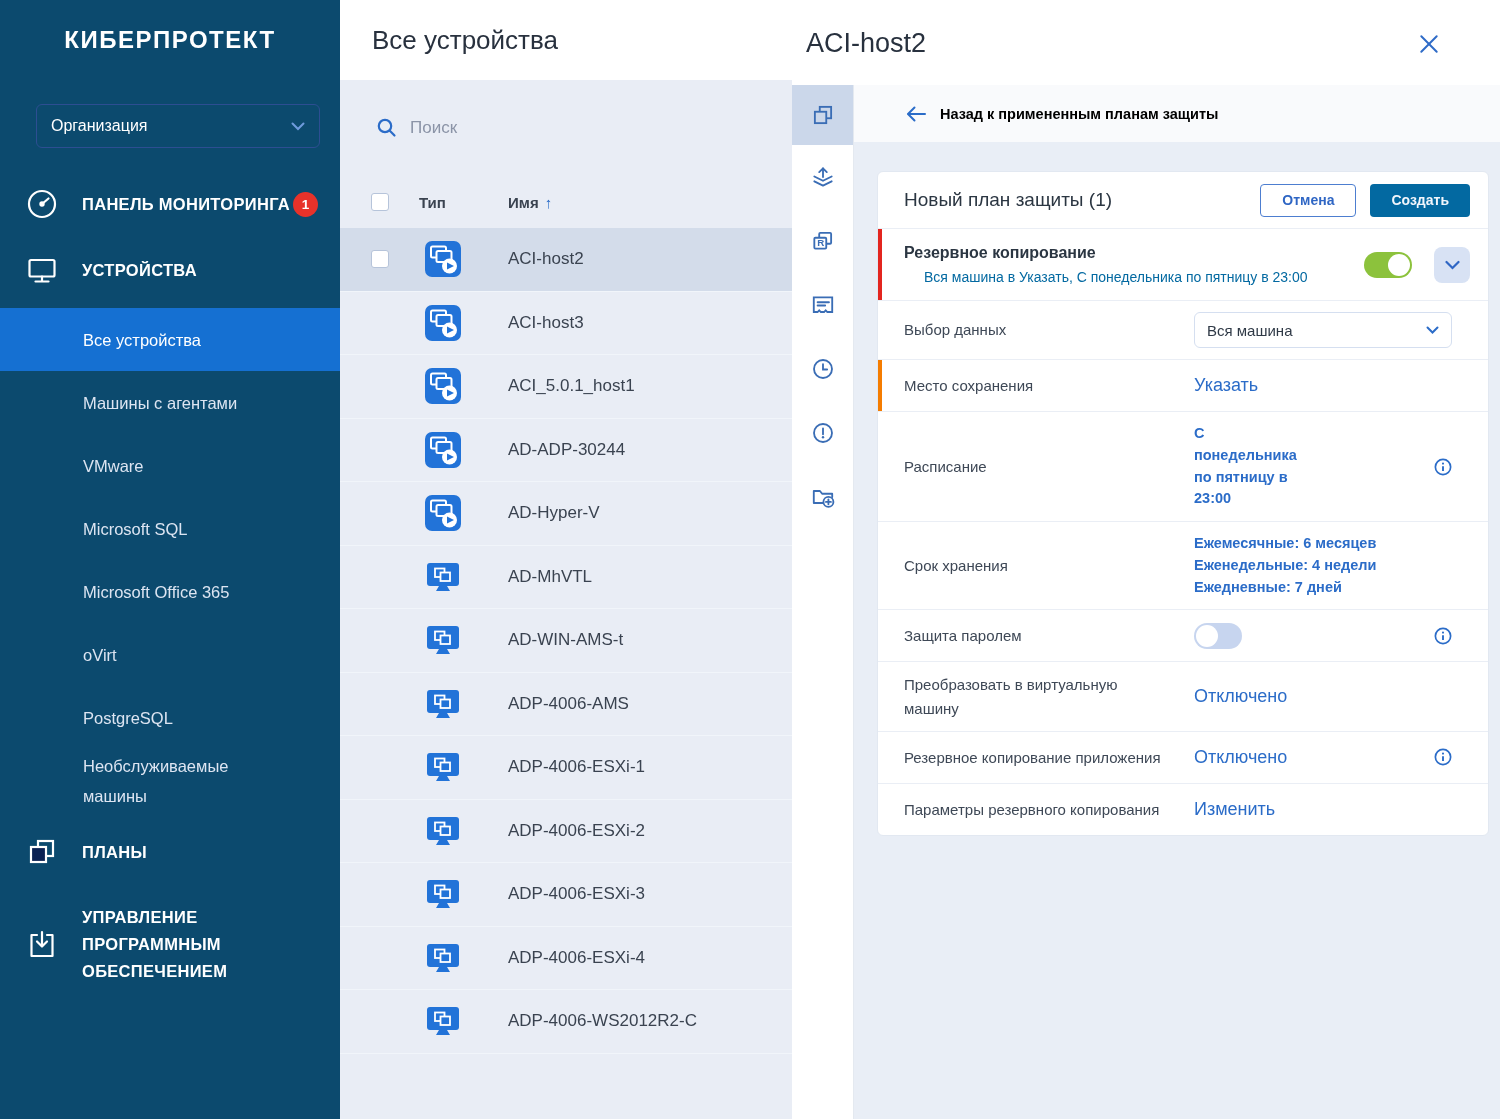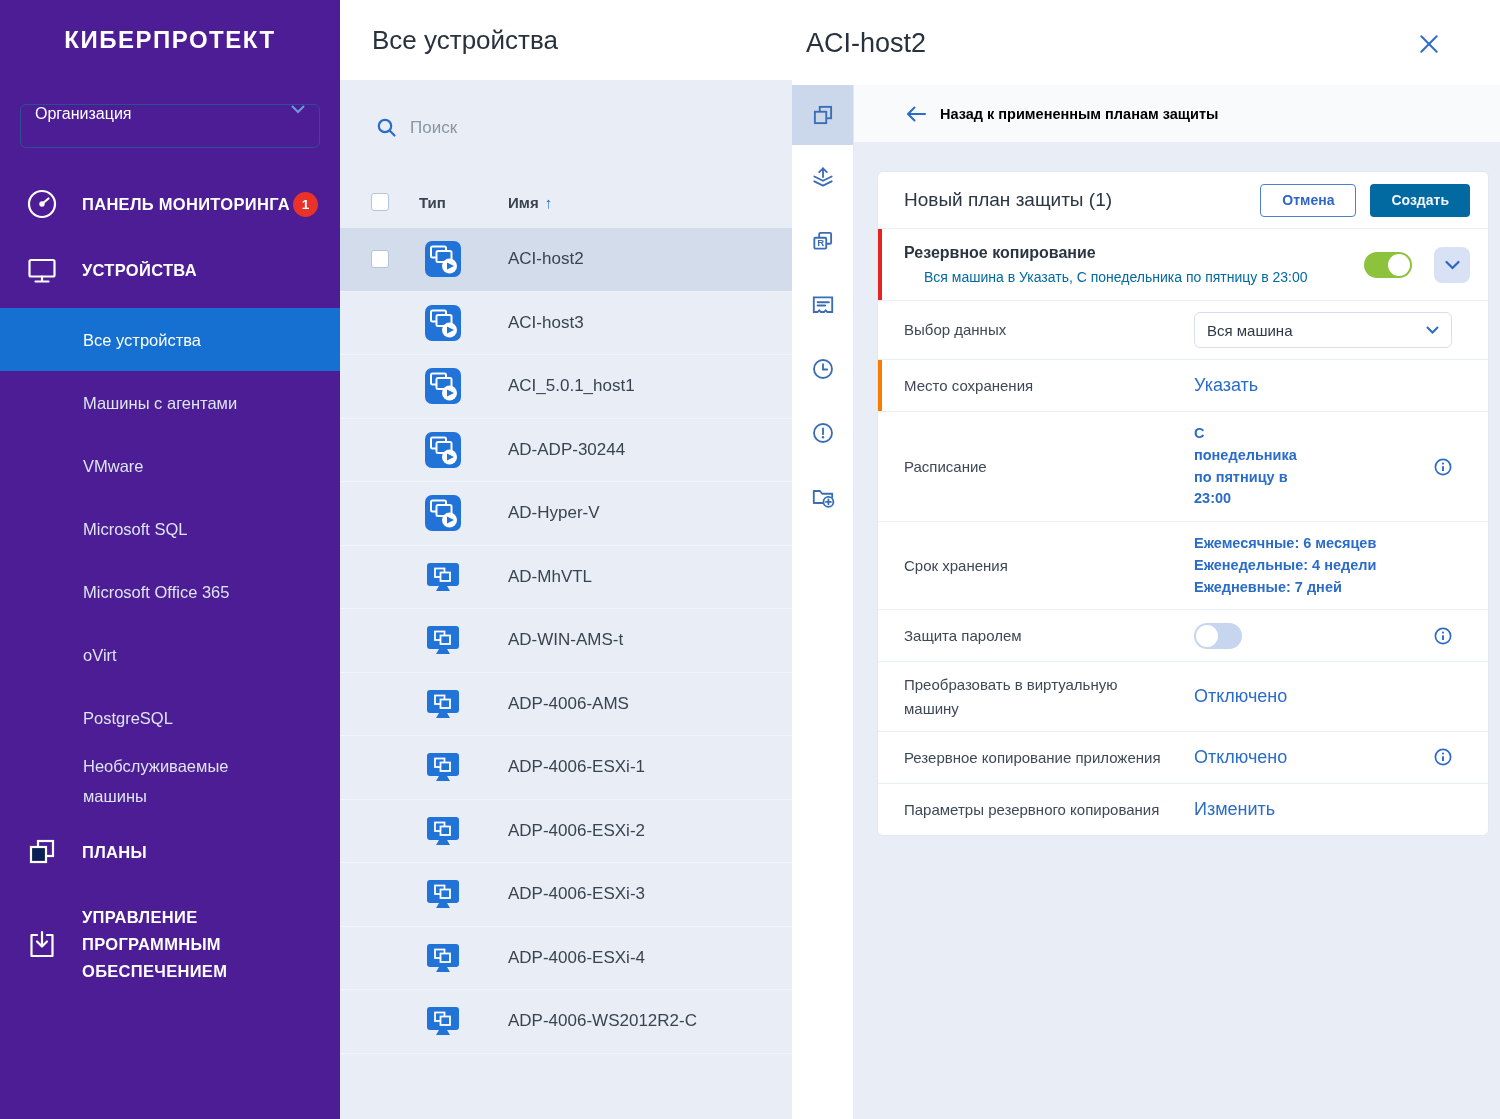--- a/index.html
+++ b/index.html
@@ -2,24 +2,24 @@
 <html><head>
 <meta charset="utf-8">
 <style>
   * { box-sizing: border-box; margin: 0; padding: 0; }
   html,body { width:1500px; height:1119px; }
   body {
     font-family: "Liberation Sans", "DejaVu Sans", sans-serif;
     background:#fff; position:relative; overflow:hidden; color:#2a3442;
   }
   
-  .sidebar { position:absolute; left:0; top:0; width:340px; height:1119px; background:#4c1d95; color:#fff; }
+  .sidebar { position:absolute; left:0; top:0; width:340px; height:1119px; background:#0c4a6e; color:#fff; }
   .logo { margin-top:26px; text-align:center; font-size:24px; font-weight:700; letter-spacing:1.5px; }
-  .org-box { margin:50px 20px 0 20px; height:44px; border:1px solid #2d4e92; border-radius:6px;
-    display:flex; padding:0 14px; font-size:16px; cursor:pointer; }
+  .org-box { margin:50px 20px 0 36px; height:44px; border:1px solid #2d4e92; border-radius:6px;
+    display:flex; align-items:center; padding:0 14px; font-size:16px; cursor:pointer; }
   .org-box .chev { margin-left:auto; display:flex; }
   .side-item { display:flex; align-items:center; padding:0 22px 0 24px; cursor:pointer; }
   .side-item .s-icon { width:36px; flex:none; display:flex; justify-content:center; }
   .side-label { margin-left:22px; font-size:16.5px; font-weight:700; line-height:27px; letter-spacing:.3px; max-width:210px; }
   .badge { margin-left:auto; width:25px; height:25px; border-radius:50%; background:#e8322a; color:#fff;
     font-size:13.5px; font-weight:700; display:flex; align-items:center; justify-content:center; }
   .nav-dashboard { margin-top:38px;justify-content:flex-end; }
   .nav-devices { margin-top:30px; }
   .sub-list { margin-top:20px; }
   .sub-item { min-height:63px; display:flex; align-items:center; padding-left:83px; cursor:pointer; }

